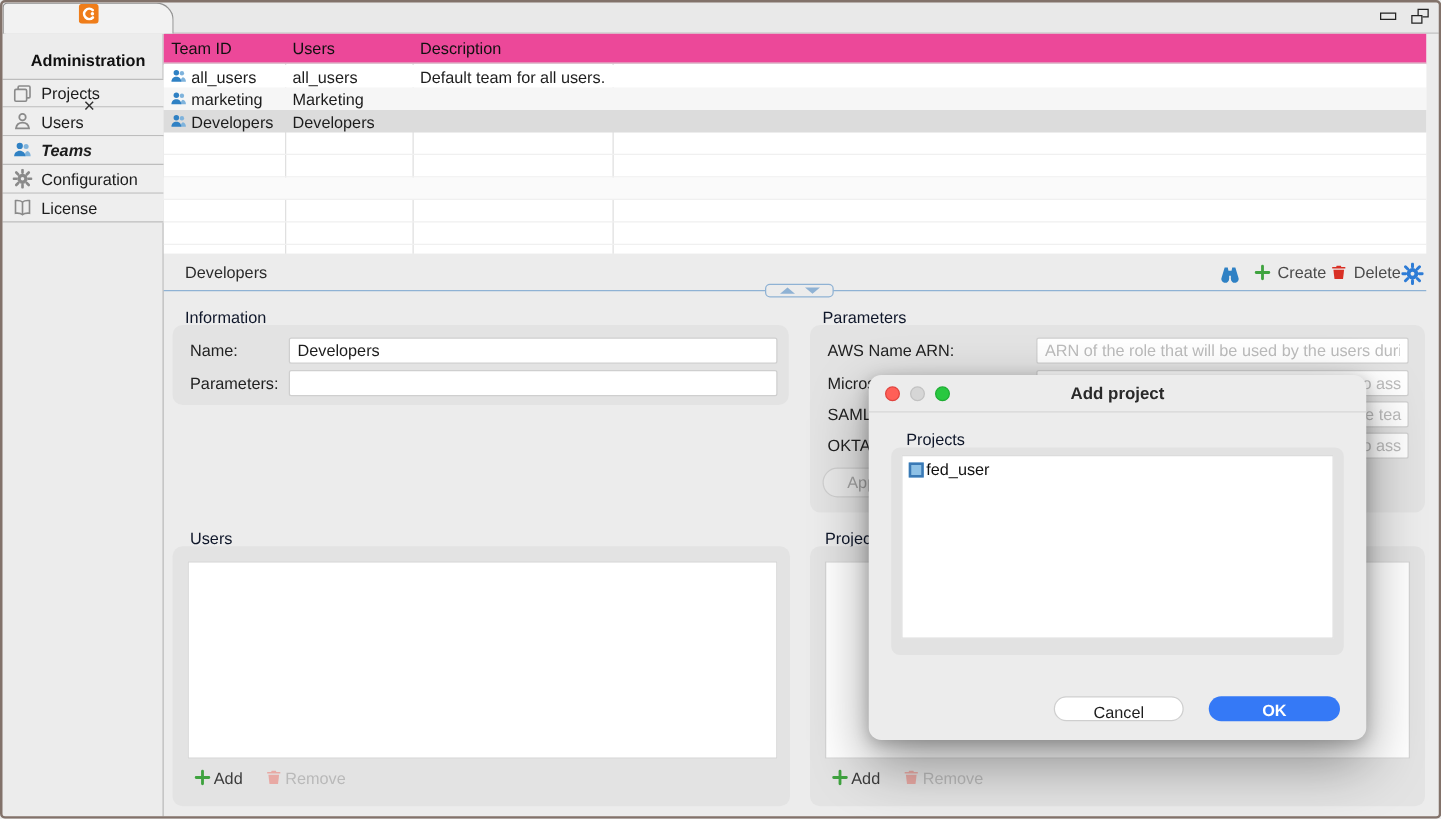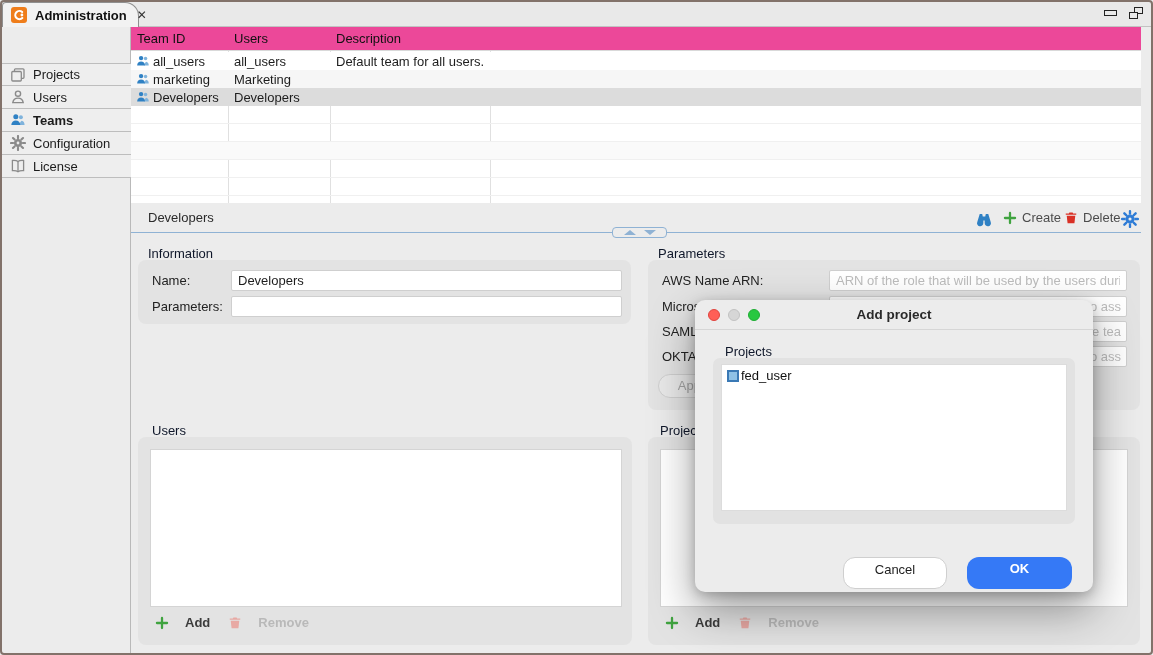--- a/index.html
+++ b/index.html
@@ -8,36 +8,36 @@
     font-family:"Liberation Sans", sans-serif;
     font-size:13px; color:#1d1d1d;
     background:#ececec; position:relative; overflow:hidden;
   }
   .abs { position:absolute; }
   .frame { inset:0; border:2px solid #82726a; border-radius:4px; z-index:60; pointer-events:none; }
 
   
   .tabstrip { left:2px; top:2px; width:1149px; height:25px; background:#e9e9e9; border-bottom:1px solid #c2c2c2; }
   .tab { left:2px; top:2px; width:137px; height:25px; background:#f2f2f2; border:1px solid #8f8f8f; border-bottom:none;
-         border-radius:4px 14px 0 0; display:flex; align-items:center; padding:0 8px; gap:8px; z-index:2; }
+         border-radius:4px 14px 0 0; display:flex; align-items:center; padding:0 8px; gap:22px; z-index:2;flex-direction:column; }
   .tab-label { font-weight:bold; font-weight:600; color:#111; }
   .tab-close { color:#333; font-size:12px; cursor:default; margin-left:2px; }
   .win-icons { right:10px; top:7px; display:flex; gap:12px; align-items:center; }
   .min-glyph { width:13px; height:6px; border:1.6px solid #222; }
   .restore-glyph { width:14px; height:12px; position:relative; }
   .restore-glyph .back { position:absolute; right:0; top:0; width:9px; height:7px; border:1.5px solid #222; }
   .restore-glyph .front { position:absolute; left:0; bottom:0; width:9px; height:7px; border:1.5px solid #222; background:#e9e9e9; }
 
   
   .sidebar { left:2px; top:27px; width:129px; height:626px; background:#ececec; border-right:1px solid #b9b9b9; }
   .side-item { position:absolute; left:0; width:129px; height:23px; display:flex; align-items:center; gap:7px;
                padding-left:8px; border-bottom:1px solid #bdbdbd; background:#eeeeee; }
   .side-item.first { border-top:1px solid #bdbdbd; }
   .side-item .lbl { color:#1c1c1c; }
-  .side-item.selected .lbl { font-weight:bold; }
+  .side-item.selected .lbl { font-weight:bold;font-style:italic; }
   .icon16 { width:16px; height:16px; display:inline-block; flex:0 0 16px; }
   .icon14 { width:14px; height:14px; display:inline-block; }
 
   
   .table-area { left:131px; top:27px; width:1010px; height:176px; background:#ffffff; }
   .col-line { position:absolute; top:0; bottom:0; width:1px; background:#e0e0e0; }
   .thead { position:absolute; left:0; top:0; width:100%; height:24px; border-bottom:1px solid #d9d9d9; background:#ec4899; }
   .th { position:absolute; top:4px; color:#111; }
   .trow { position:absolute; left:0; width:100%; height:18px; display:flex; align-items:center; }
   .cell { position:absolute; display:flex; align-items:center; gap:3px; white-space:nowrap; }
@@ -59,39 +59,39 @@
   .text-input { position:absolute; background:#fff; border:1px solid #cfcfcf; border-radius:2px; height:21px;
                 font-family:"Liberation Sans",sans-serif; font-size:13px; padding:0 6px; color:#1d1d1d; }
   .text-input::placeholder { color:#bcbcbc; }
   .fake-input { position:absolute; background:#fff; border:1px solid #cfcfcf; border-radius:2px; height:21px; overflow:hidden; }
   .fake-input .frag { position:absolute; right:5px; top:2px; color:#bcbcbc; white-space:nowrap; }
   .apply-btn { position:absolute; width:72px; height:24px; background:#e9e9e9; border:1px solid #cfcfcf; border-radius:12px;
                color:#a3a3a3; text-align:center; line-height:22px; }
 
   .white-list { position:absolute; background:#fff; border:1px solid #d4d4d4; }
   .panel-btns { position:absolute; display:flex; gap:18px; align-items:center; }
-  .pbtn { display:flex; align-items:flex-end; gap:16px; color:#3c3c3c;font-weight:bold; }
+  .pbtn { display:flex; align-items:flex-start; gap:2px; color:#3c3c3c; }
   .pbtn.disabled { color:#b9b9b9; }
 
   
   .dialog { left:695px; top:300px; width:398px; height:292px; background:#ececec; border-radius:10px; z-index:20;
             box-shadow:0 18px 45px rgba(0,0,0,0.38), 0 3px 12px rgba(0,0,0,0.22); }
   .dialog-titlebar { position:absolute; left:0; top:0; width:100%; height:30px; border-bottom:1px solid #d6d6d6;
                      display:flex; align-items:center; justify-content:center; }
   .traffic { position:absolute; left:13px; top:9px; display:flex; gap:8px; }
   .light { width:12px; height:12px; border-radius:50%; }
   .light.red { background:#ff5f57; border:0.5px solid #e0443e; }
   .light.gray { background:#d6d6d6; border:0.5px solid #c2c2c2; }
   .light.green { background:#28c840; border:0.5px solid #1ead33; }
   .dialog-title { font-weight:bold; color:#2a2a2a; font-size:13.5px; }
   .dlg-group { position:absolute; left:18px; top:58px; width:362px; height:166px; background:#e2e2e2; border-radius:7px; }
   .dlg-list { position:absolute; left:26px; top:64px; width:346px; height:147px; background:#fff; border:1px solid #dcdcdc; }
   .dlg-item { display:flex; align-items:center; gap:2px; padding:3px 2px 0 5px; color:#111; }
   .proj-sq { width:12px; height:12px; background:#8ec1e6; border:2px solid #3a79b5; display:inline-block; }
-  .dlg-btn { position:absolute; height:32px; border-radius:12px; text-align:center; line-height:23px; }
+  .dlg-btn { position:absolute; height:20px; border-radius:12px; text-align:center; line-height:23px; }
   .btn-cancel { left:148px; top:257px; width:104px; background:#fff; border:1px solid #cfcfcf; color:#1d1d1d; }
   .btn-ok { left:272px; top:257px; width:105px; background:#3579f6; color:#fff; font-weight:600; }
 </style>
 </head>
 <body>
 
 <svg width="0" height="0" style="position:absolute">
   <defs>
     <g id="ic-people">
       <circle cx="10.9" cy="5.2" r="2" fill="#7fb3dc"></circle>

